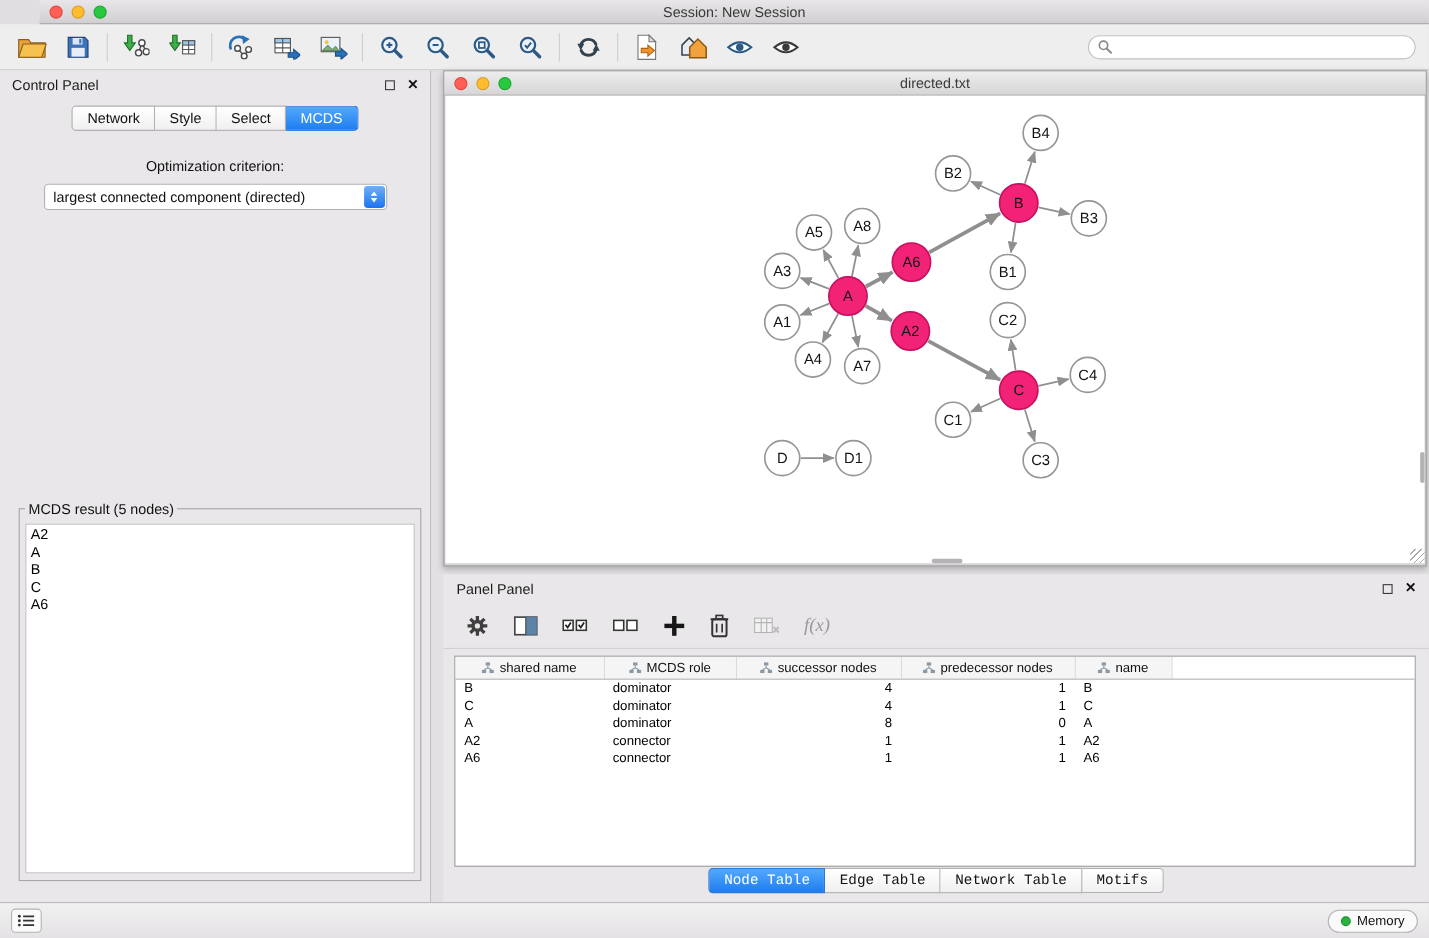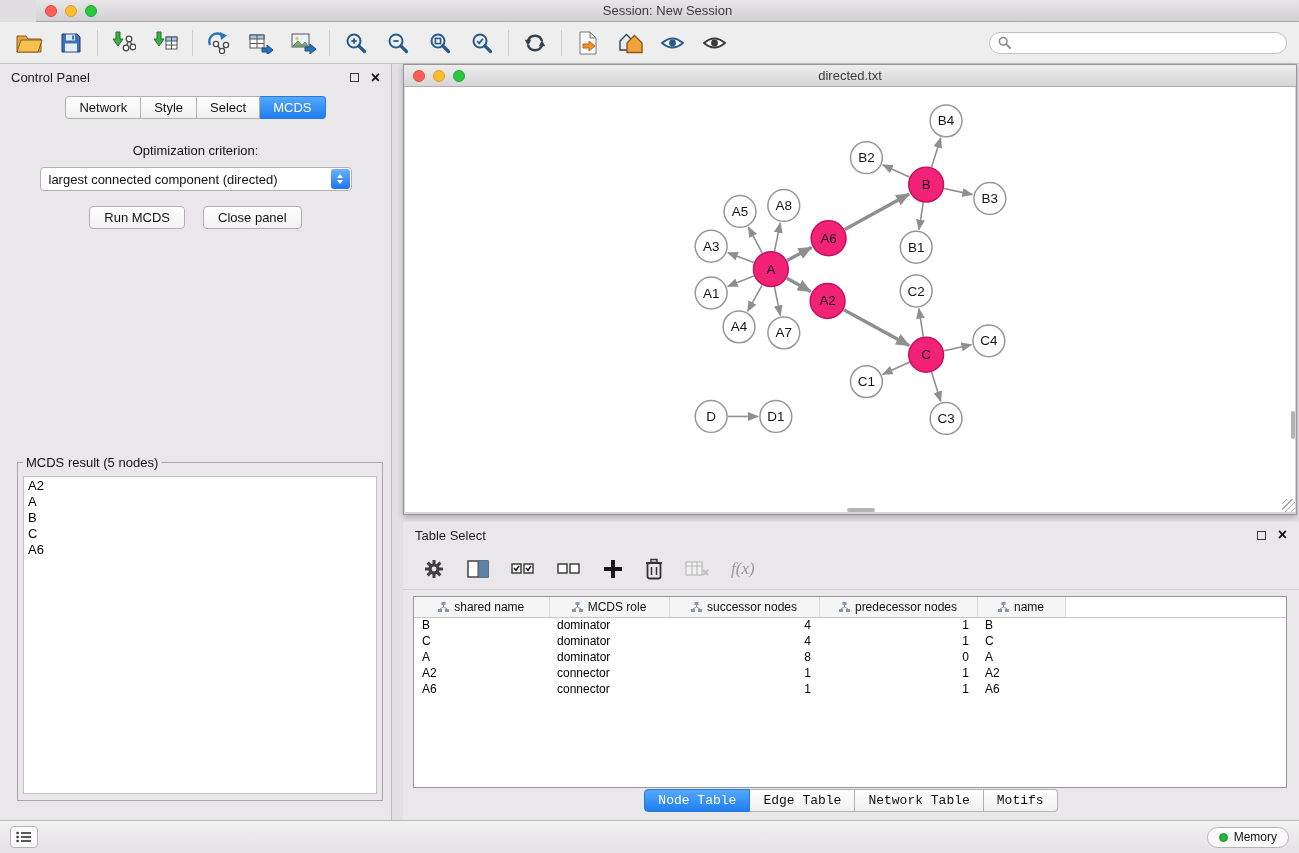--- a/index.html
+++ b/index.html
@@ -254,24 +254,20 @@
         <span class="tab-seg">Select</span>
         <span class="tab-seg active">MCDS</span>
       </div>
       <div class="opt-label">Optimization criterion:</div>
       <div class="dropdown">
         <span class="dropdown-text">largest connected component (directed)</span>
         <span class="dropdown-stepper">
             <span class="tri-up"></span>
             <span class="tri-down"></span>
           </span>
-      </div>
-      <div class="cp-buttons">
-        <button class="btn">Run MCDS</button>
-        <button class="btn">Close panel</button>
       </div>
       <fieldset class="result-box">
         <legend>MCDS result (5 nodes)</legend>
         <div class="result-list">
           <div class="result-item">A2</div>
           <div class="result-item">A</div>
           <div class="result-item">B</div>
           <div class="result-item">C</div>
           <div class="result-item">A6</div>
         </div>
@@ -404,21 +400,21 @@
               </g>
             </svg>
         </div>
         <div class="vthumb"></div>
         <div class="hthumb"></div>
         <div class="resize-grip"></div>
       </div>
 
       <div class="table-panel">
         <div class="tp-header">
-          <span>Table Select</span>
+          <span>Panel Panel</span>
           <span class="hdr-icons">
             <span class="float-box"></span>
             <span class="close-x">×</span>
           </span>
         </div>
         <div class="tp-toolbar">
           <span class="tp-icon">
             <svg width="22" height="22" viewBox="0 0 22 22">
                 <g stroke="#3f3f3f" stroke-width="3">
                   <line x1="11" y1="2" x2="11" y2="20"></line>

